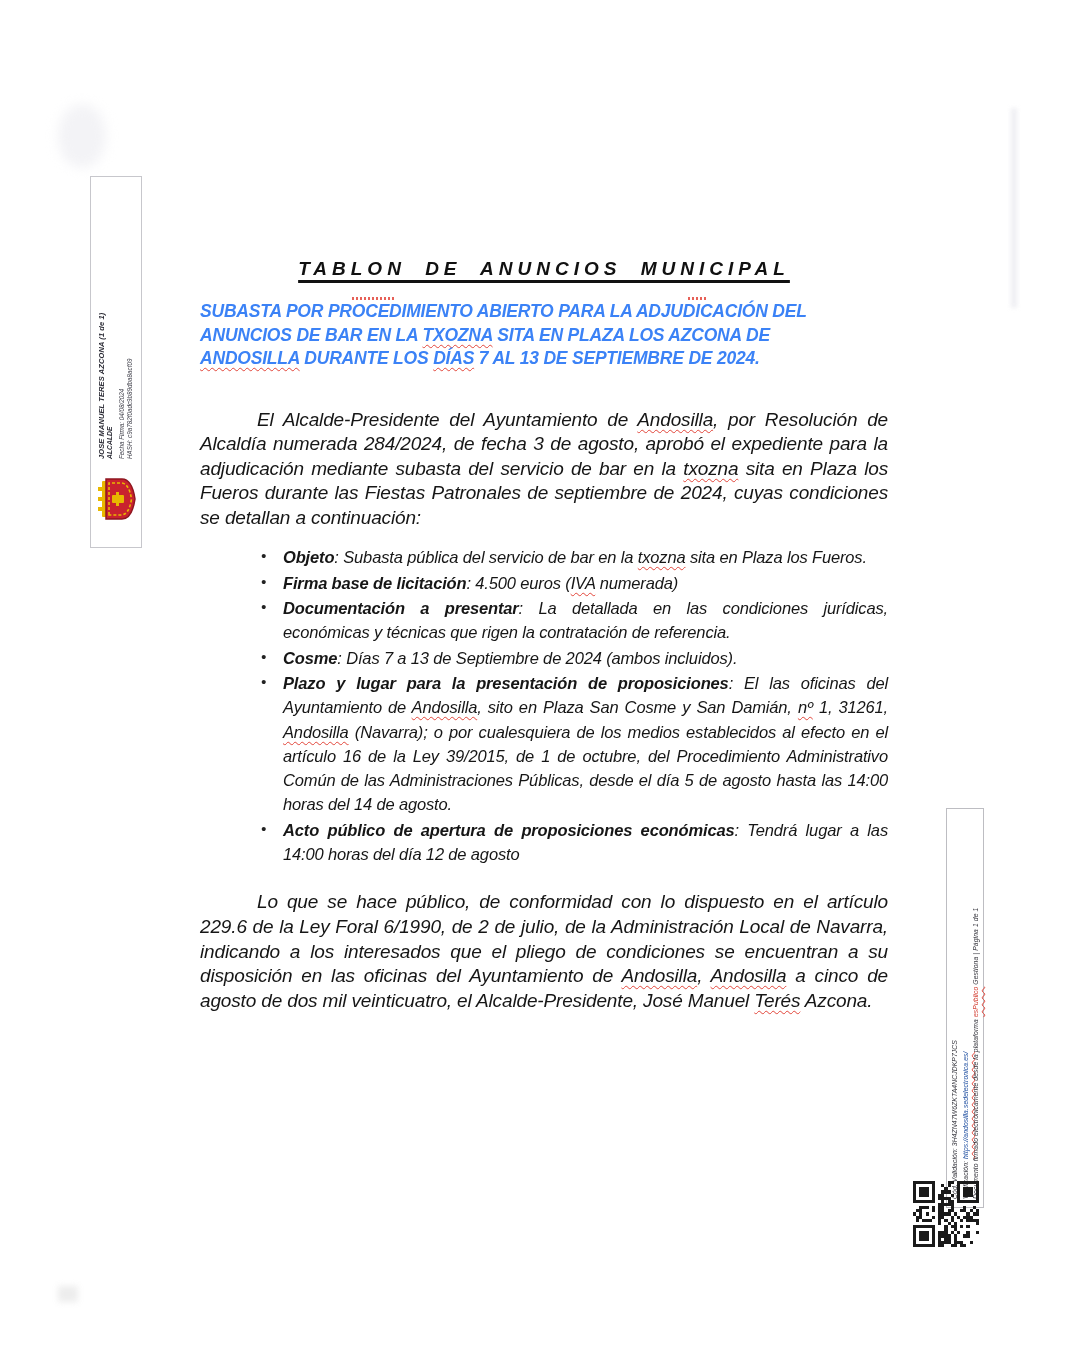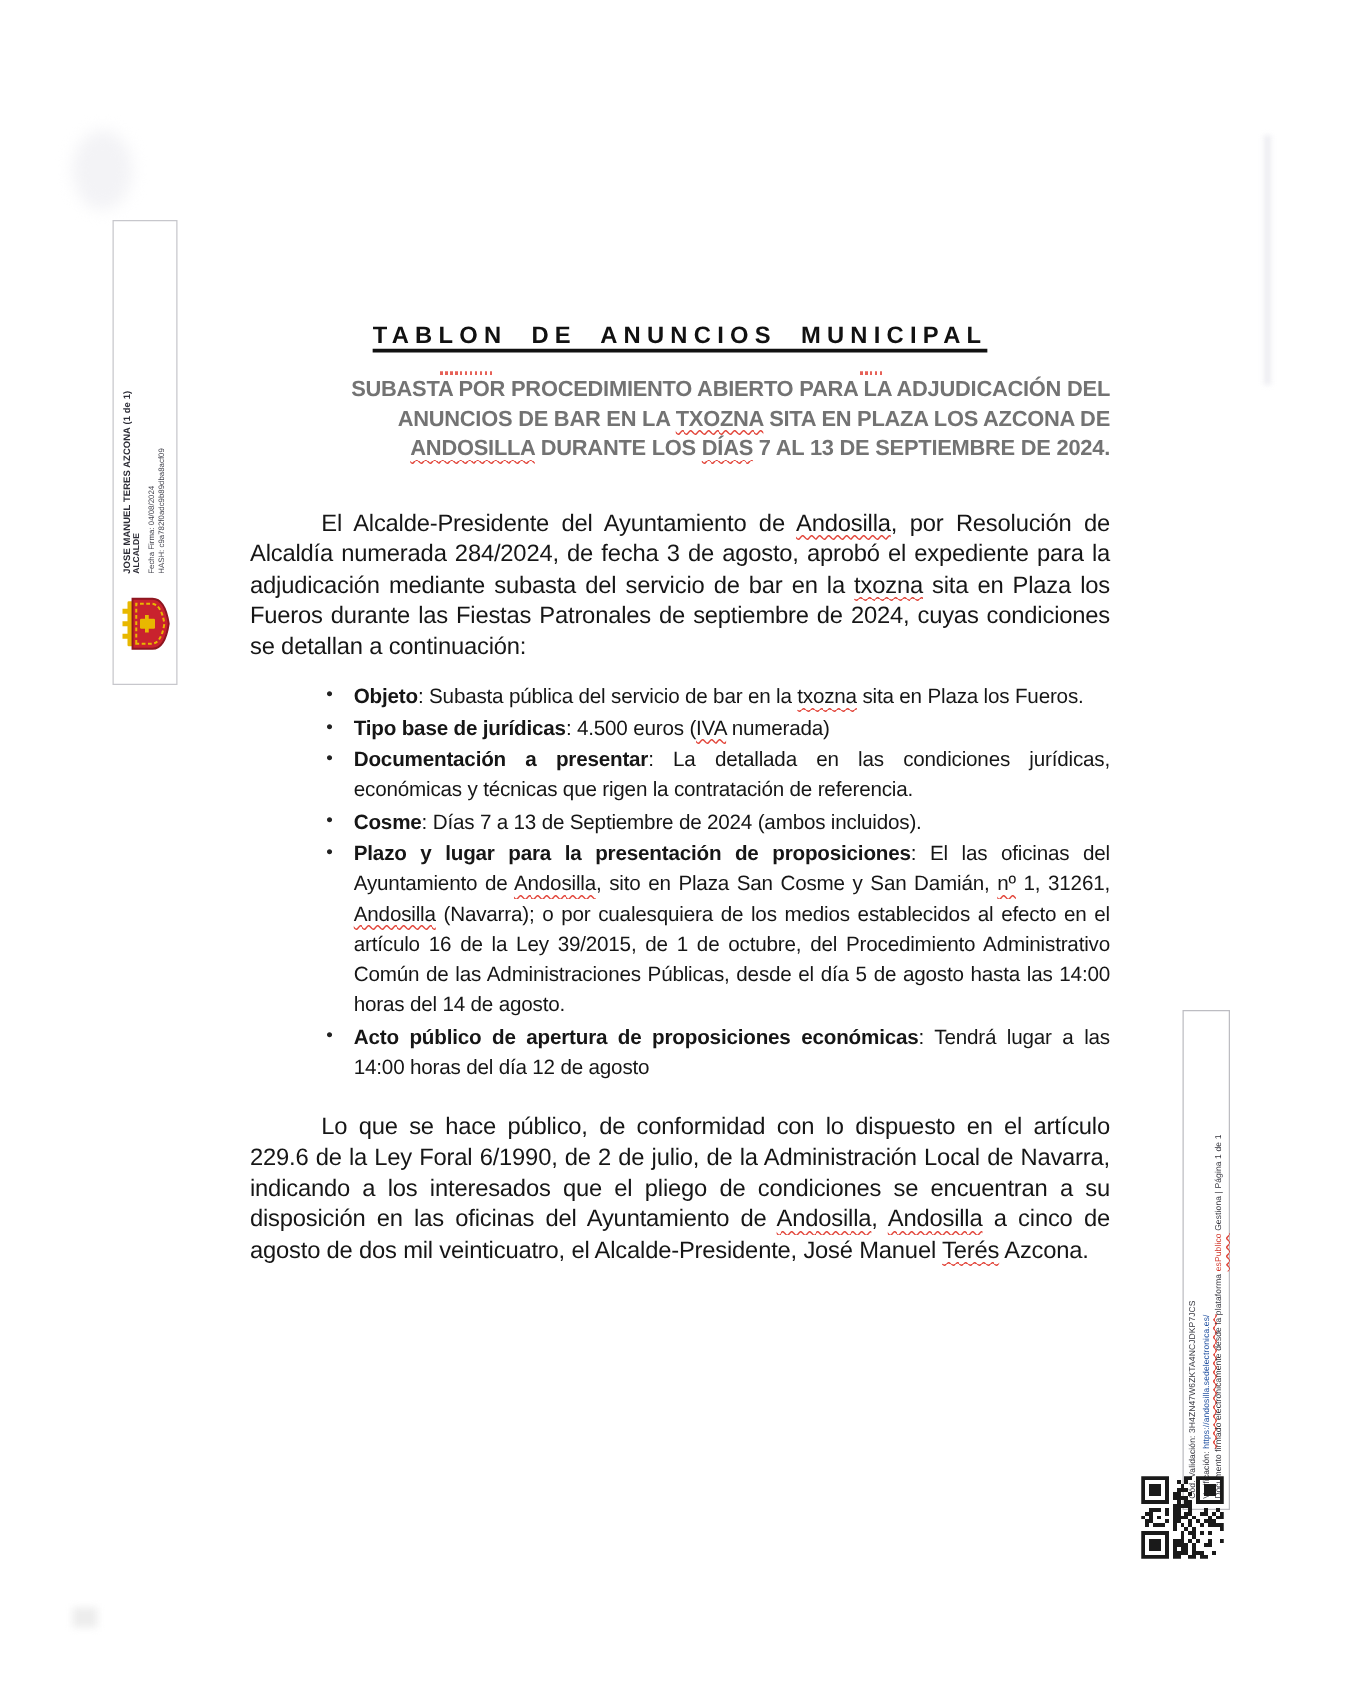--- a/index.html
+++ b/index.html
@@ -1,32 +1,32 @@
 <!DOCTYPE html>
 <html><head>
 <meta charset="utf-8">
 <style>
   html,body{margin:0;padding:0;}
   body{
     width:1080px;height:1350px;background:#ffffff;position:relative;overflow:hidden;
     font-family:"Liberation Sans",sans-serif;color:#161616;
     -webkit-font-smoothing:antialiased;
   }
-  .page{position:absolute;inset:0;}
+  .page{position:absolute;inset:0;font-style:italic;}
 
   
   .content{position:absolute;left:200px;top:258px;width:688px;}
   .doc-title{
     text-align:center;font-weight:bold;font-size:19px;letter-spacing:5px;word-spacing:9px;
     text-decoration:underline;text-decoration-thickness:2.5px;text-underline-offset:5px;
     color:#111;
   }
   .doc-heading{
-    margin-top:20px;text-align:right;font-weight:bold;font-size:17.5px;line-height:23.5px;
-    color:#737373;letter-spacing:-0.2px;
+    margin-top:20px;text-align:left;font-weight:bold;font-size:17.5px;line-height:23.5px;
+    color:#3b82f6;letter-spacing:-0.2px;
   }
   .para{
     margin:0;text-align:justify;font-size:19px;line-height:24.6px;text-indent:57px;
     letter-spacing:-0.15px;
   }
   .para-1{margin-top:37px;}
   .para-2{margin-top:24px;}
   ul.bullet-list{
     margin:15px 0 0 54px;padding:0;list-style:none;width:634px;
     font-size:16.5px;line-height:24.3px;text-align:justify;letter-spacing:-0.15px;
@@ -102,21 +102,21 @@
       </div>
     </div>
   </div>
 
   <div class="content">
     <div class="doc-title">TABLON DE ANUNCIOS MUNICIPAL</div>
     <div class="doc-heading"><span>SUBASTA POR PROCEDIMIENTO ABIERTO PARA LA ADJUDICACIÓN DEL</span><br><span>ANUNCIOS DE BAR EN LA </span><span class="sq">TXOZNA</span><span> SITA EN PLAZA LOS AZCONA DE</span><br><span class="sq">ANDOSILLA</span><span> DURANTE LOS </span><span class="sq">DÍAS</span><span> 7 AL 13 DE SEPTIEMBRE DE 2024.</span></div>
     <p class="para para-1"><span>El Alcalde-Presidente del Ayuntamiento de </span><span class="sq">Andosilla</span><span>, por Resolución de Alcaldía numerada 284/2024, de fecha 3 de agosto, aprobó el expediente para la adjudicación mediante subasta del servicio de bar en la </span><span class="sq">txozna</span><span> sita en Plaza los Fueros durante las Fiestas Patronales de septiembre de 2024, cuyas condiciones se detallan a continuación:</span></p>
     <ul class="bullet-list">
       <li><span class="b">Objeto</span><span>: Subasta pública del servicio de bar en la </span><span class="sq">txozna</span><span> sita en Plaza los Fueros.</span></li>
-      <li><span class="b">Tipo base de jurídicas</span><span>: 4.500 euros (</span><span class="sq">IVA</span><span> numerada)</span></li>
+      <li><span class="b">Firma base de licitación</span><span>: 4.500 euros (</span><span class="sq">IVA</span><span> numerada)</span></li>
       <li><span class="b">Documentación a presentar</span><span>: La detallada en las condiciones jurídicas, económicas y técnicas que rigen la contratación de referencia.</span></li>
       <li><span class="b">Cosme</span><span>: Días 7 a 13 de Septiembre de 2024 (ambos incluidos).</span></li>
       <li><span class="b">Plazo y lugar para la presentación de proposiciones</span><span>: El las oficinas del Ayuntamiento de </span><span class="sq">Andosilla</span><span>, sito en Plaza San Cosme y San Damián, </span><span class="sq">nº</span><span> 1, 31261, </span><span class="sq">Andosilla</span><span> (Navarra); o por cualesquiera de los medios establecidos al efecto en el artículo 16 de la Ley 39/2015, de 1 de octubre, del Procedimiento Administrativo Común de las Administraciones Públicas, desde el día 5 de agosto hasta las 14:00 horas del 14 de agosto.</span></li>
       <li><span class="b">Acto público de apertura de proposiciones económicas</span><span>: Tendrá lugar a las 14:00 horas del día 12 de agosto</span></li>
     </ul>
     <p class="para para-2"><span>Lo que se hace público, de conformidad con lo dispuesto en el artículo 229.6 de la Ley Foral 6/1990, de 2 de julio, de la Administración Local de Navarra, indicando a los interesados que el pliego de condiciones se encuentran a su disposición en las oficinas del Ayuntamiento de </span><span class="sq">Andosilla</span><span>, </span><span class="sq">Andosilla</span><span> a cinco de agosto de dos mil veinticuatro, el Alcalde-Presidente, José Manuel </span><span class="sq">Terés</span><span> Azcona.</span></p>
   </div>
 
   <div class="artifact artifact-squiggle" style="left:352px;top:297px;width:44px;"></div>
   <div class="artifact artifact-squiggle" style="left:688px;top:297px;width:18px;"></div>

